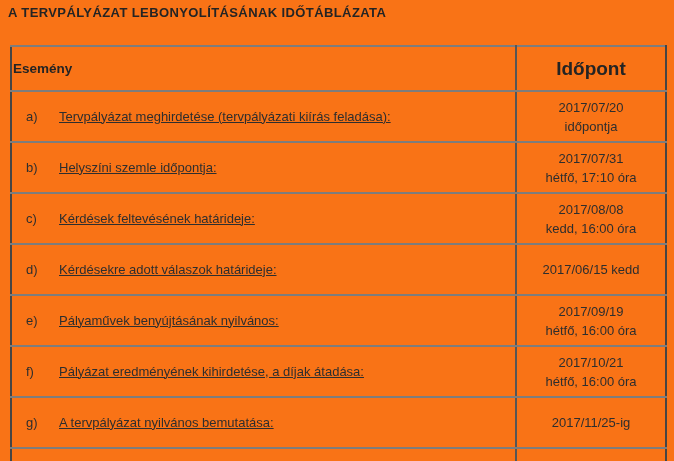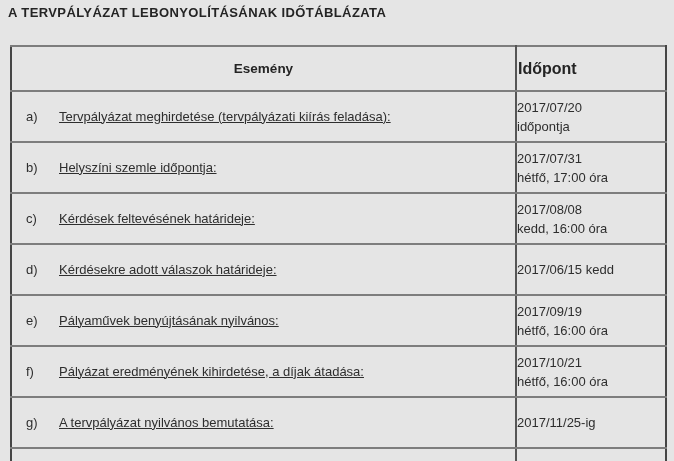--- a/index.html
+++ b/index.html
@@ -4,21 +4,21 @@
 <style>
   html, body {
     margin: 0;
     padding: 0;
     background: #ffffff;
   }
   .page {
     position: relative;
     width: 674px;
     height: 461px;
-    background: #e5e5e5;
+    background: #f97316;
     font-family: "Liberation Sans", "DejaVu Sans", sans-serif;
     color: #2b2b2b;
     overflow: hidden;
   }
   .doc-title {
     position: absolute;
     left: 8px;
     top: 5px;
     font-size: 13px;
     font-weight: bold;
@@ -50,22 +50,22 @@
   table.schedule { border: 2px solid #454545; }
   table.schedule th:first-child, table.schedule td:first-child { border-left: 2px solid #454545; }
   table.schedule th:last-child,  table.schedule td:last-child  { border-right: 2px solid #454545; }
 
   table.schedule th {
     height: 41px;
     font-weight: bold;
     vertical-align: middle;
     color: #242424;
   }
-  th.h-event { text-align: center; font-size: 13.5px; }
-  th.h-time  { text-align: left; font-size: 16px; }
+  th.h-event { text-align: left; font-size: 13.5px; }
+  th.h-time  { text-align: center; font-size: 19px; }
 
   table.schedule td {
     vertical-align: middle;
     height: 41px;
   }
   td.cell-event {
     padding: 4px 10px 4px 10px;
   }
   .event-inner {
     display: flex;
@@ -75,23 +75,23 @@
     flex: 0 0 24px;
     padding-left: 4px;
   }
   .event-text {
     flex: 1 1 auto;
     padding-left: 9px;
     line-height: 18px;
     text-decoration: underline;
   }
   td.cell-time {
-    text-align: left;
+    text-align: center;
     line-height: 19px;
-    padding: 2px 0;
+    padding: 2px 11px;
   }
   tr.tall td { height: 50px; }
 </style>
 </head>
 <body>
 
 <div class="page">
 
   <div class="doc-title">A TERVPÁLYÁZAT LEBONYOLÍTÁSÁNAK IDŐTÁBLÁZATA</div>
 
@@ -121,21 +121,21 @@
       </tr>
       <tr>
         <td class="cell-event">
           <div class="event-inner">
             <span class="row-letter">b)</span>
             <span class="event-text">Helyszíni szemle időpontja:</span>
           </div>
         </td>
         <td class="cell-time">
           <div>2017/07/31</div>
-          <div>hétfő, 17:00 óra</div>
+          <div>hétfő, 17:10 óra</div>
         </td>
       </tr>
       <tr>
         <td class="cell-event">
           <div class="event-inner">
             <span class="row-letter">c)</span>
             <span class="event-text">Kérdések feltevésének határideje:</span>
           </div>
         </td>
         <td class="cell-time">

